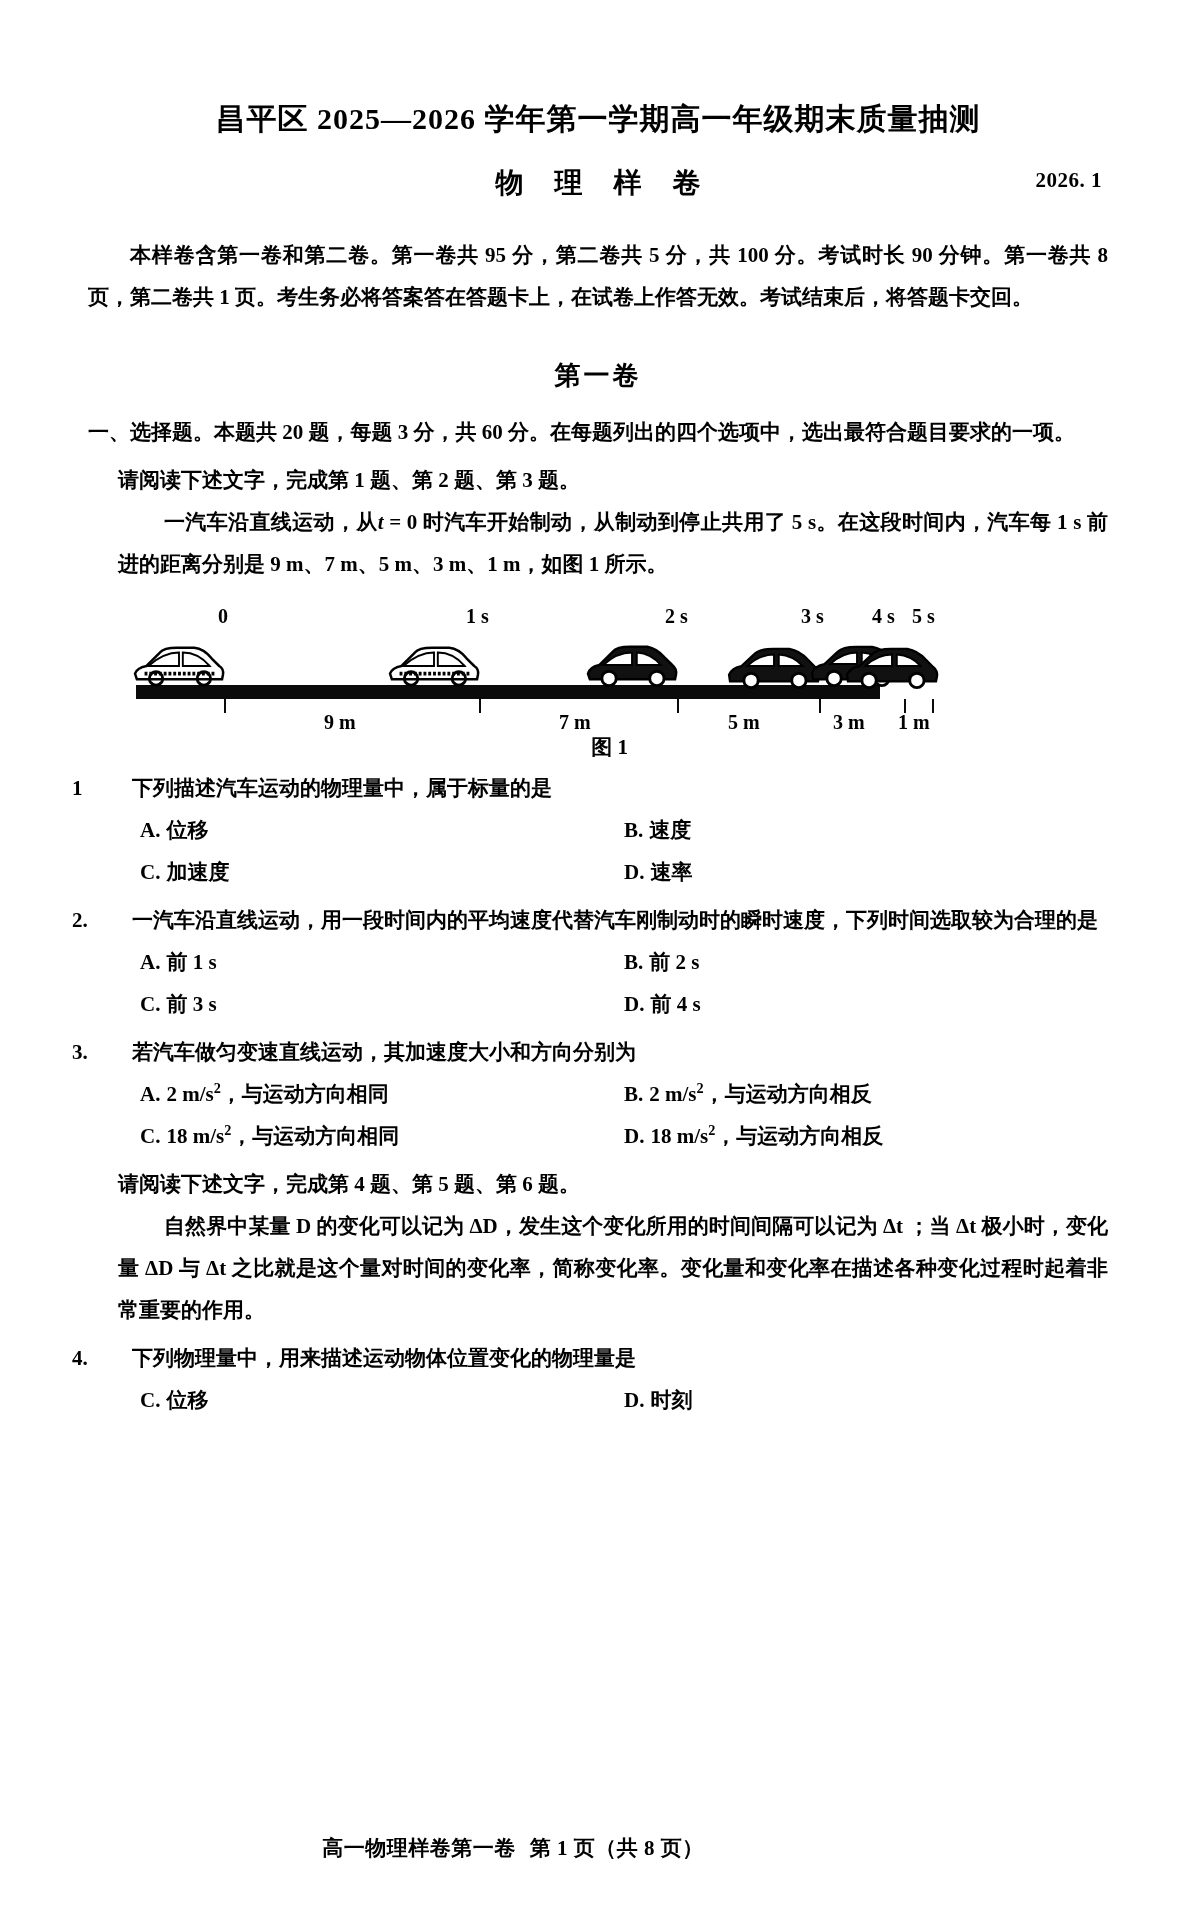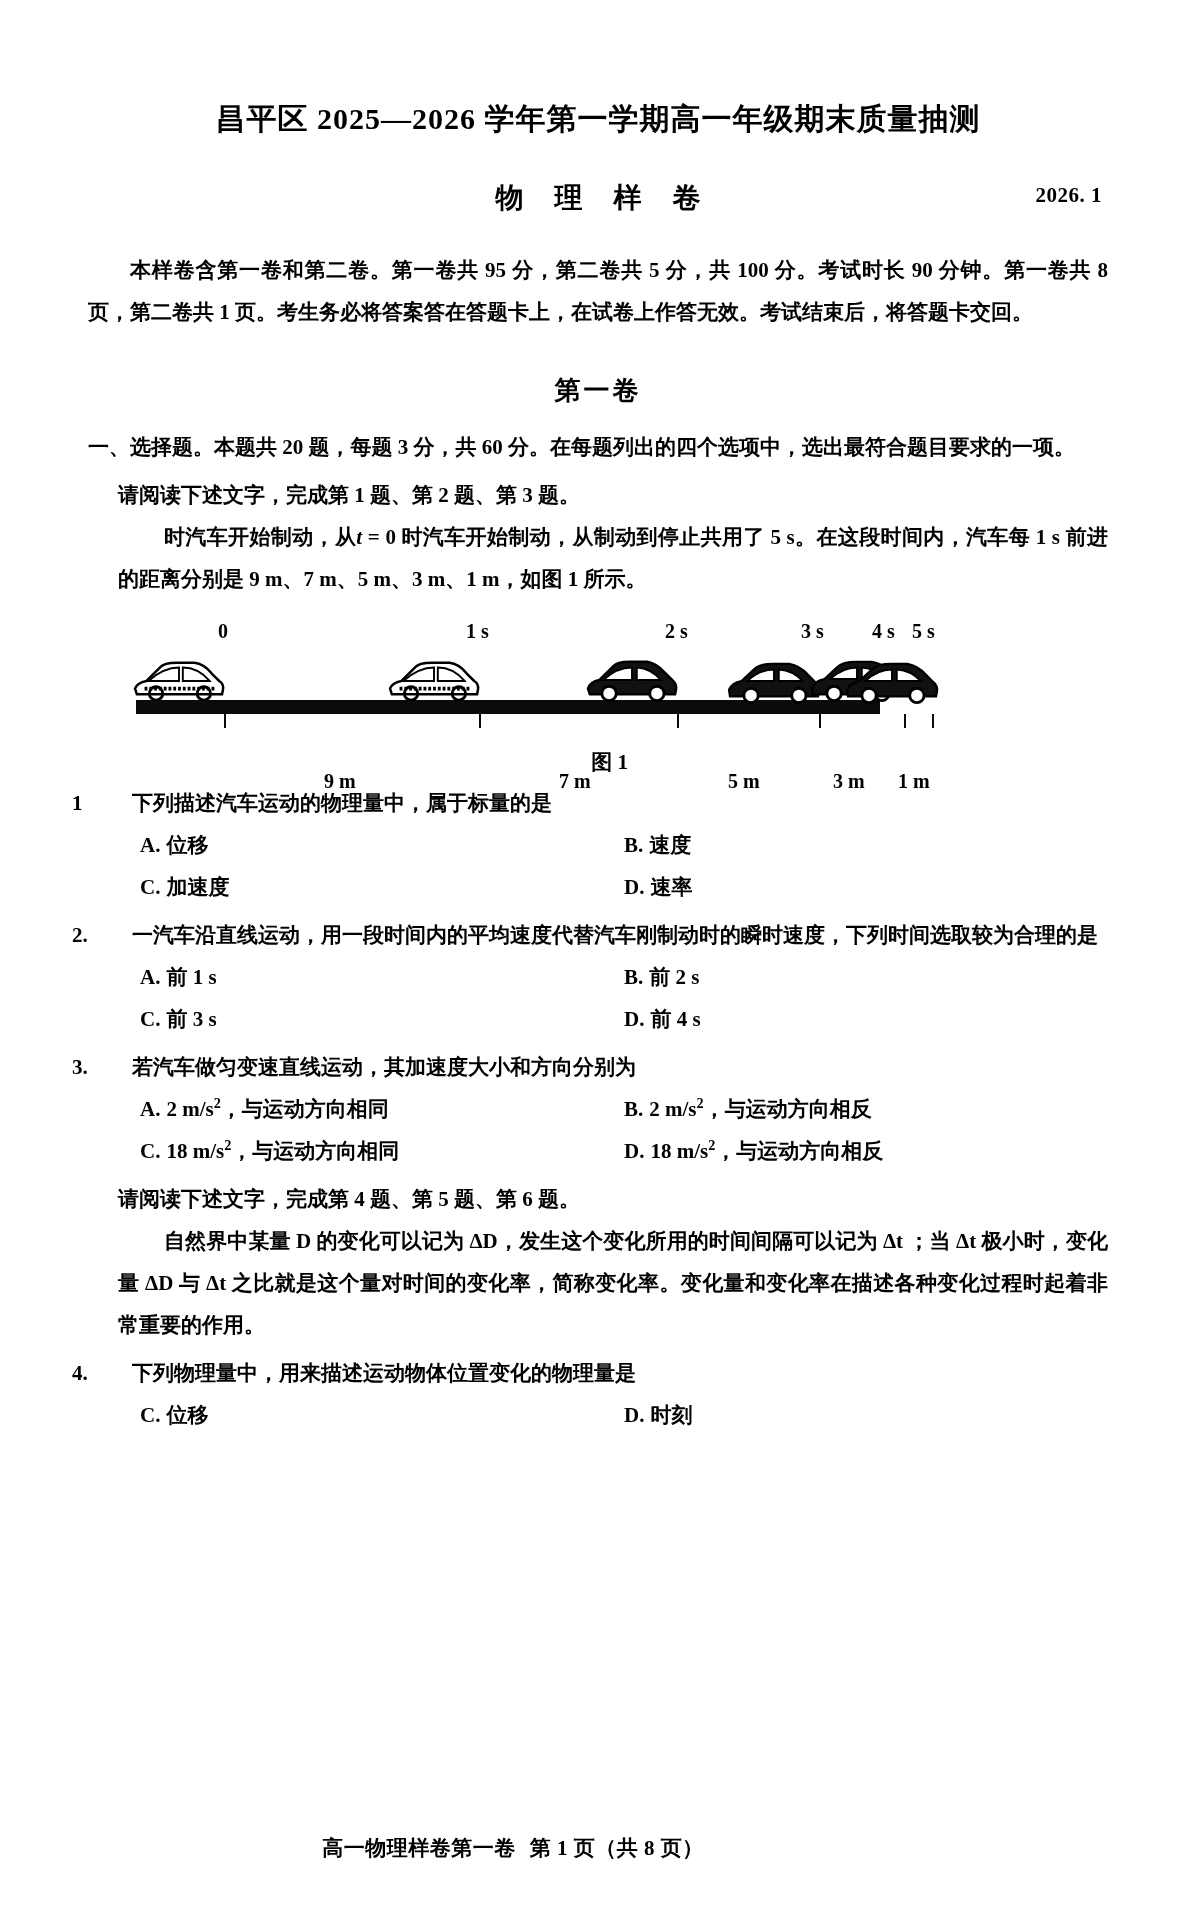--- a/index.html
+++ b/index.html
@@ -34,21 +34,21 @@
     text-align: center;
     font-size: 30px;
     font-weight: bold;
     letter-spacing: 1px;
     margin-top: 100px;
     line-height: 1.25;
     white-space: nowrap;
   }
   .subject-row {
     position: relative;
-    margin-top: 41px;
+    margin-top: 26px;
     height: 44px;
   }
   .subject-title {
     text-align: center;
     font-size: 28px;
     font-weight: bold;
     letter-spacing: 12px;
     padding-left: 12px;
   }
   .exam-date {
@@ -178,21 +178,20 @@
     font-weight: bold;
     top: 4px;
     white-space: nowrap;
   }
   .dlabel {
     position: absolute;
     font-size: 20px;
     font-weight: bold;
     top: 110px;
     white-space: nowrap;
-    margin-top: 44px;
   }
   .car {
     position: absolute;
     width: 98px;
     height: 44px;
   }
   .car svg { display: block; width: 100%; height: 100%; }
 
   
   .footer {
@@ -222,21 +221,21 @@
     </div>
 
     <div class="para instructions">本样卷含第一卷和第二卷。第一卷共 95 分，第二卷共 5 分，共 100 分。考试时长 90 分钟。第一卷共 8 页，第二卷共 1 页。考生务必将答案答在答题卡上，在试卷上作答无效。考试结束后，将答题卡交回。</div>
 
     <div class="section-head">第一卷</div>
 
     <div class="big-item">一、选择题。本题共 20 题，每题 3 分，共 60 分。在每题列出的四个选项中，选出最符合题目要求的一项。</div>
 
     <div class="q-group">
       <div class="lead">请阅读下述文字，完成第 1 题、第 2 题、第 3 题。</div>
-      <div class="passage"><span>时汽车开始制动，从</span><span class="it">t</span><span> = 0 时汽车开始制动，从制动到停止共用了 5 s。在这段时间内，汽车每 1 s 前进的距离分别是 9 m、7 m、5 m、3 m、1 m，如图 1 所示。</span></div>
+      <div class="passage"><span>一汽车沿直线运动，从</span><span class="it">t</span><span> = 0 时汽车开始制动，从制动到停止共用了 5 s。在这段时间内，汽车每 1 s 前进的距离分别是 9 m、7 m、5 m、3 m、1 m，如图 1 所示。</span></div>
     </div>
 
     <div class="figure-block">
       <div class="figure-canvas">
         <div class="road"></div>
 
         <div class="tick" style="left:136px;"></div>
         <div class="tick" style="left:391px;"></div>
         <div class="tick" style="left:589px;"></div>
         <div class="tick" style="left:731px;"></div>

